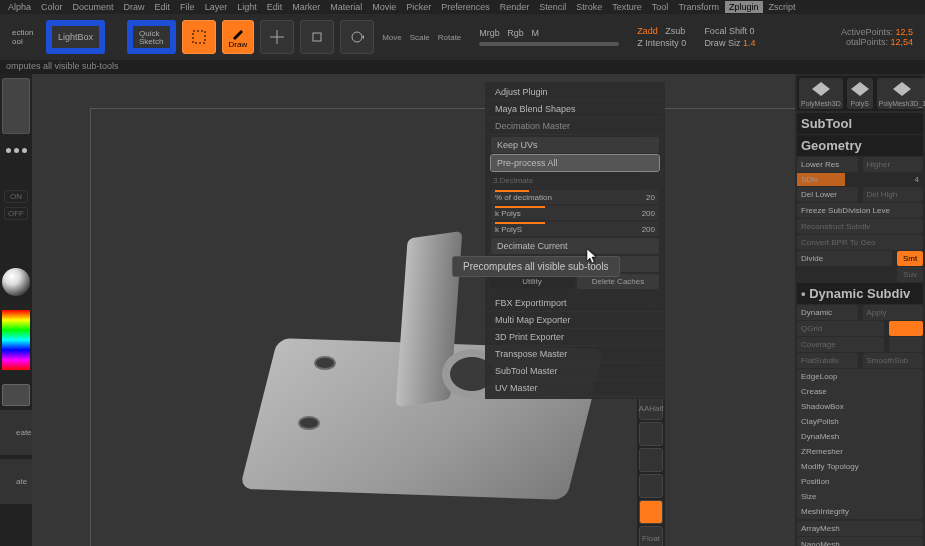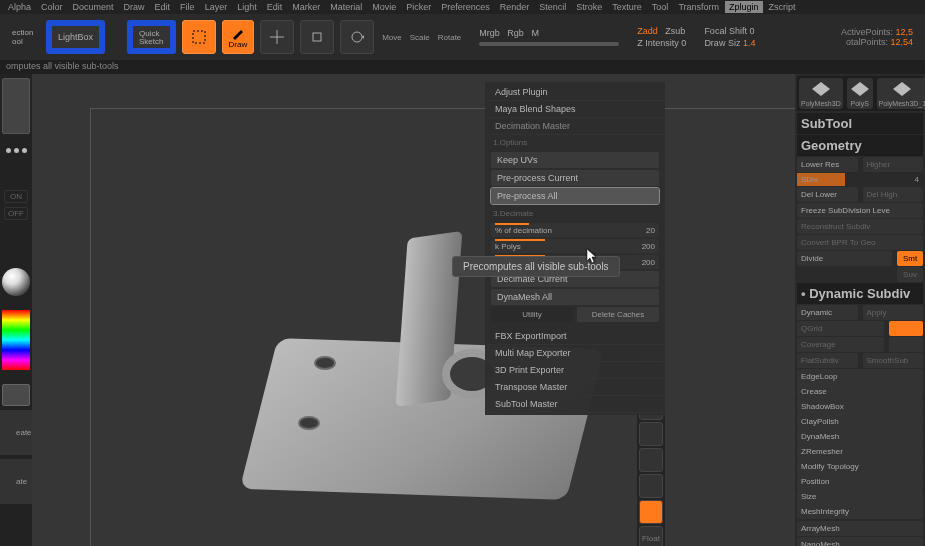--- a/index.html
+++ b/index.html
@@ -192,23 +192,21 @@
       <div class="big-hole"></div>
       <div class="hole h1"></div>
       <div class="hole h2"></div>
     </div>
     <div class="tooltip">Precomputes all visible sub-tools</div>
 
     <div class="menu-pop">
       <div class="mp-item">Adjust Plugin</div>
       <div class="mp-item">Maya Blend Shapes</div>
       <div class="mp-item" style="color:#888">Decimation Master</div>
-      <div class="mp-sec">1.Options</div>
       <div class="mp-btn">Keep UVs</div>
-      <div class="mp-btn">Pre-process Current</div>
       <div class="mp-btn hover">Pre-process All</div>
       <div class="mp-sec">3.Decimate</div>
       <div class="mp-slider" style="position:relative">
           <div class="bar" style="width:20%"></div>
           <span>% of decimation</span>
           <span>20</span>
         </div>
       <div class="mp-slider" style="position:relative">
           <div class="bar" style="width:30%"></div>
           <span>k Polys</span>
@@ -225,20 +223,21 @@
         <div style="background:#2a2a2a">Utility</div>
         <div>Delete Caches</div>
       </div>
       <div style="height:4px"></div>
       <div id="plugin-other">
           <div class="mp-item">FBX ExportImport</div>
           <div class="mp-item">Multi Map Exporter</div>
           <div class="mp-item">3D Print Exporter</div>
           <div class="mp-item">Transpose Master</div>
           <div class="mp-item">SubTool Master</div>
+          <div class="mp-item">UV Master</div>
         </div>
     </div>
 
     <div class="cursor"><svg width="12" height="16" viewBox="0 0 12 16">
           <path d="M0 0 L0 12 L3 9 L5 14 L7 13 L5 8 L9 8 Z" fill="#fff" stroke="#000" stroke-width="0.5"></path>
         </svg></div>
 
     <div class="right-icons" id="right-icons">
         <div class="ri"></div>
         <div class="ri">MRGB</div>

